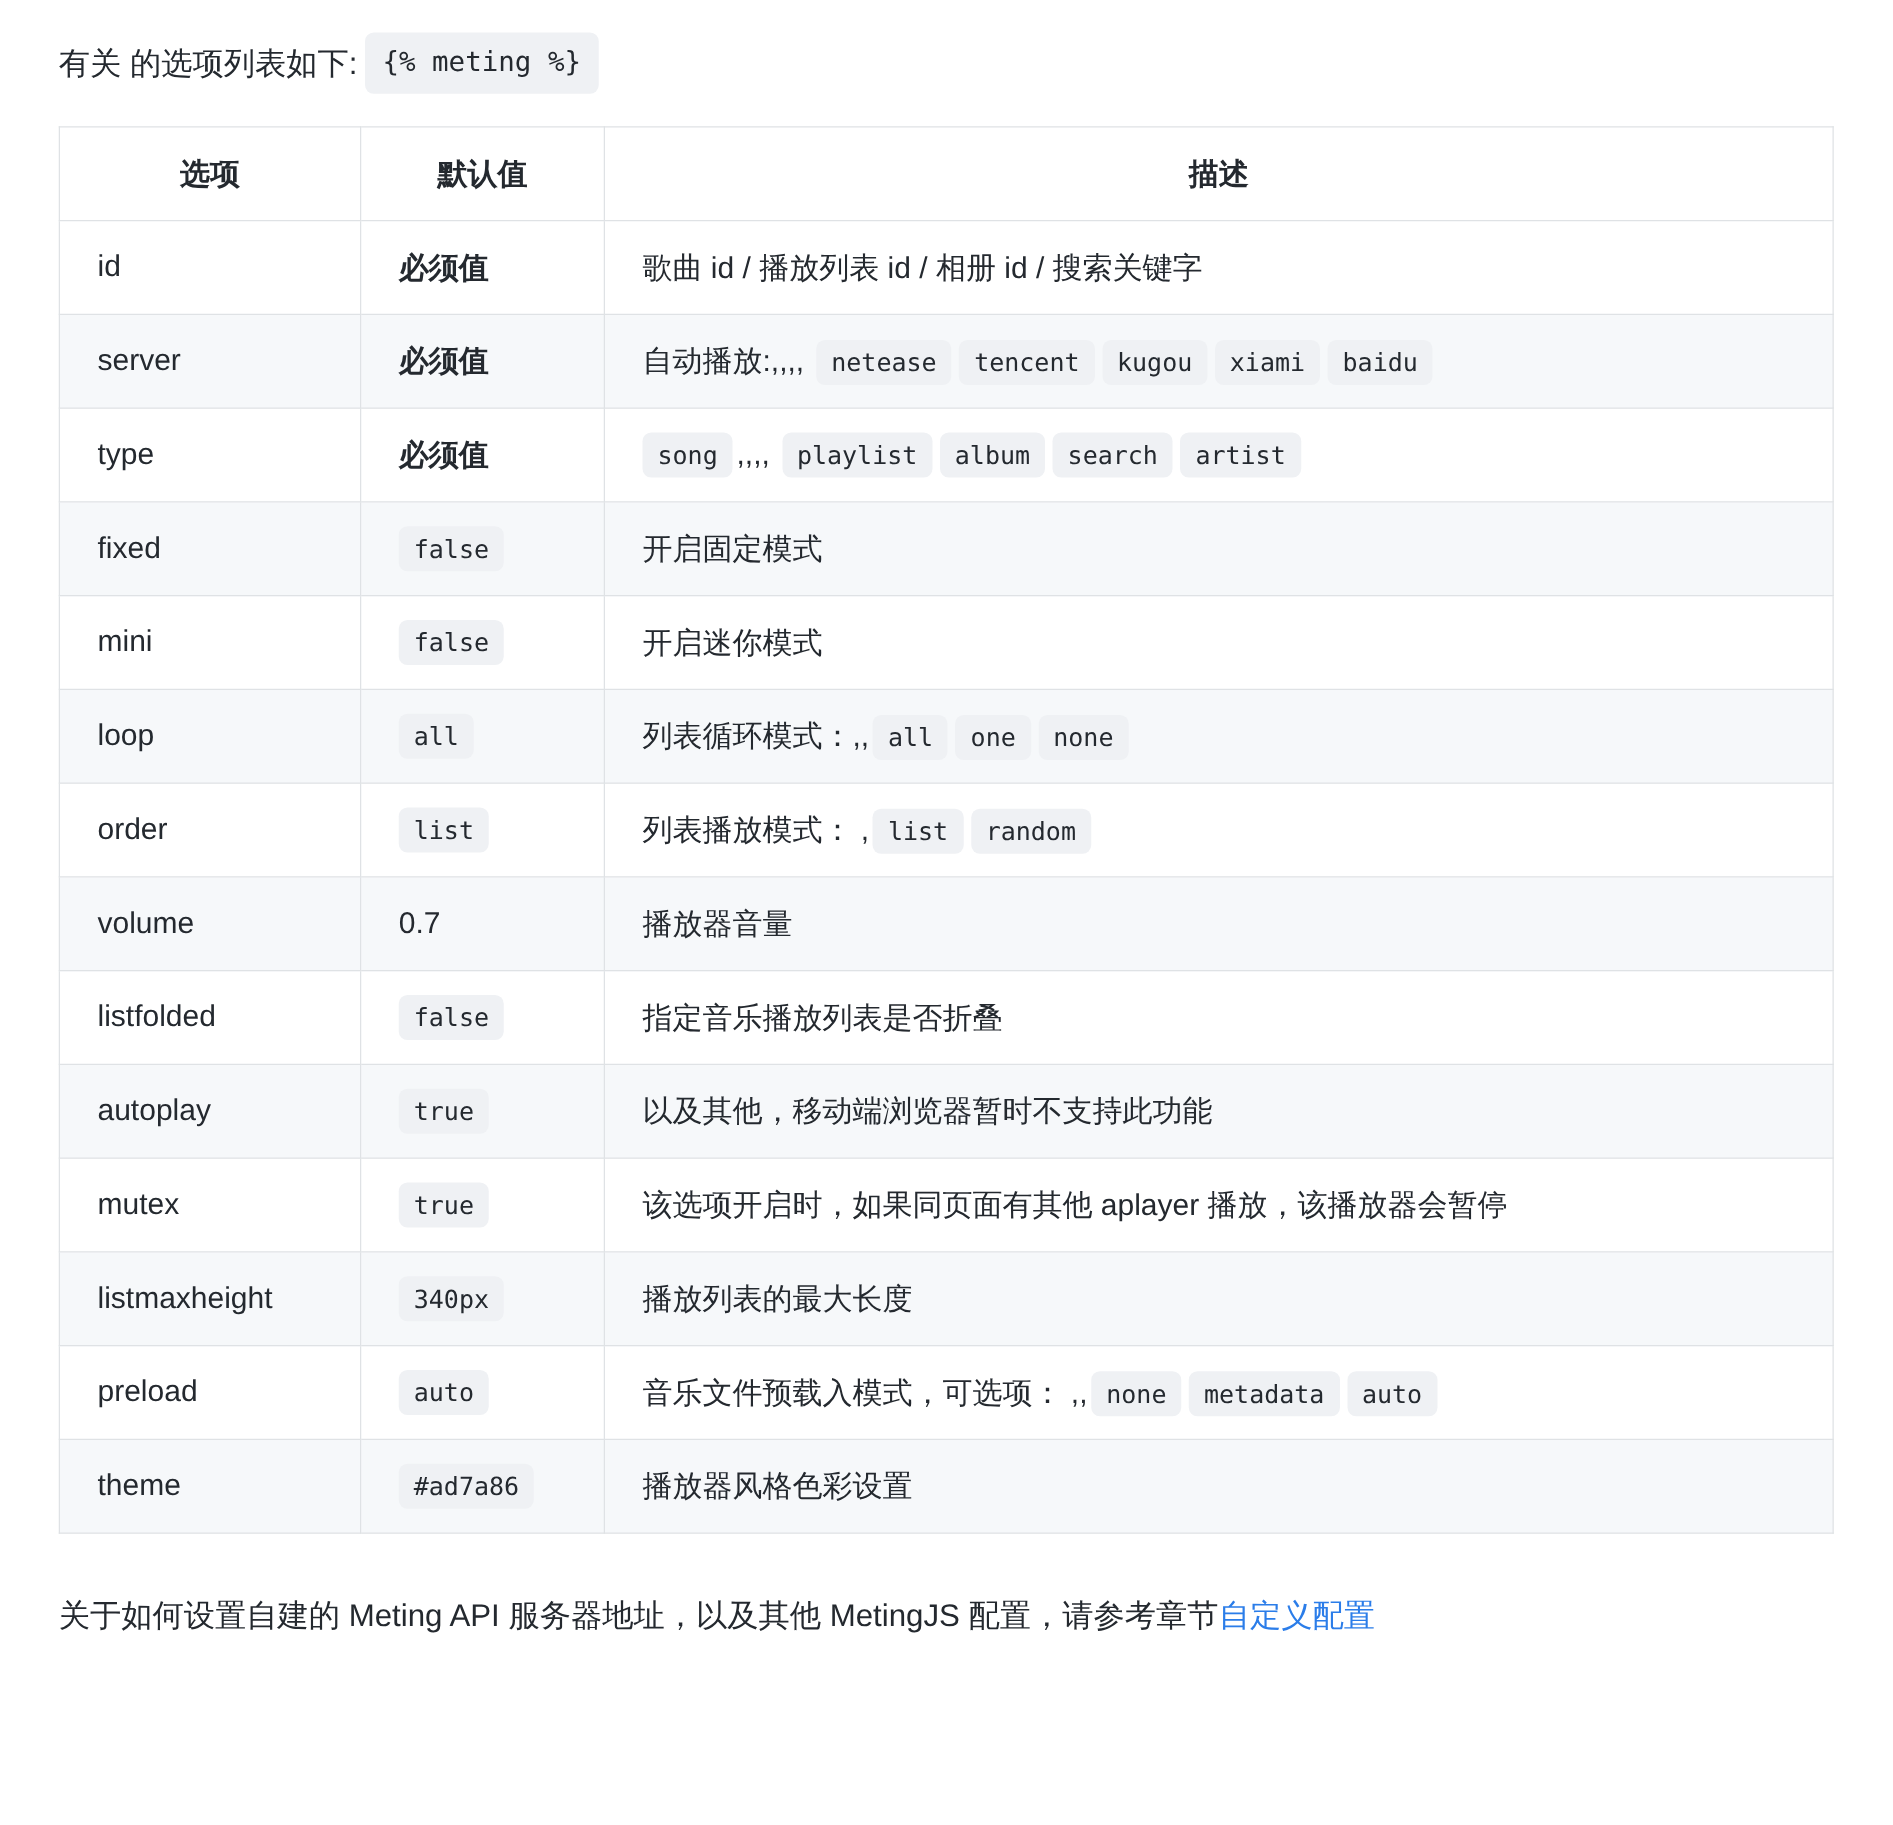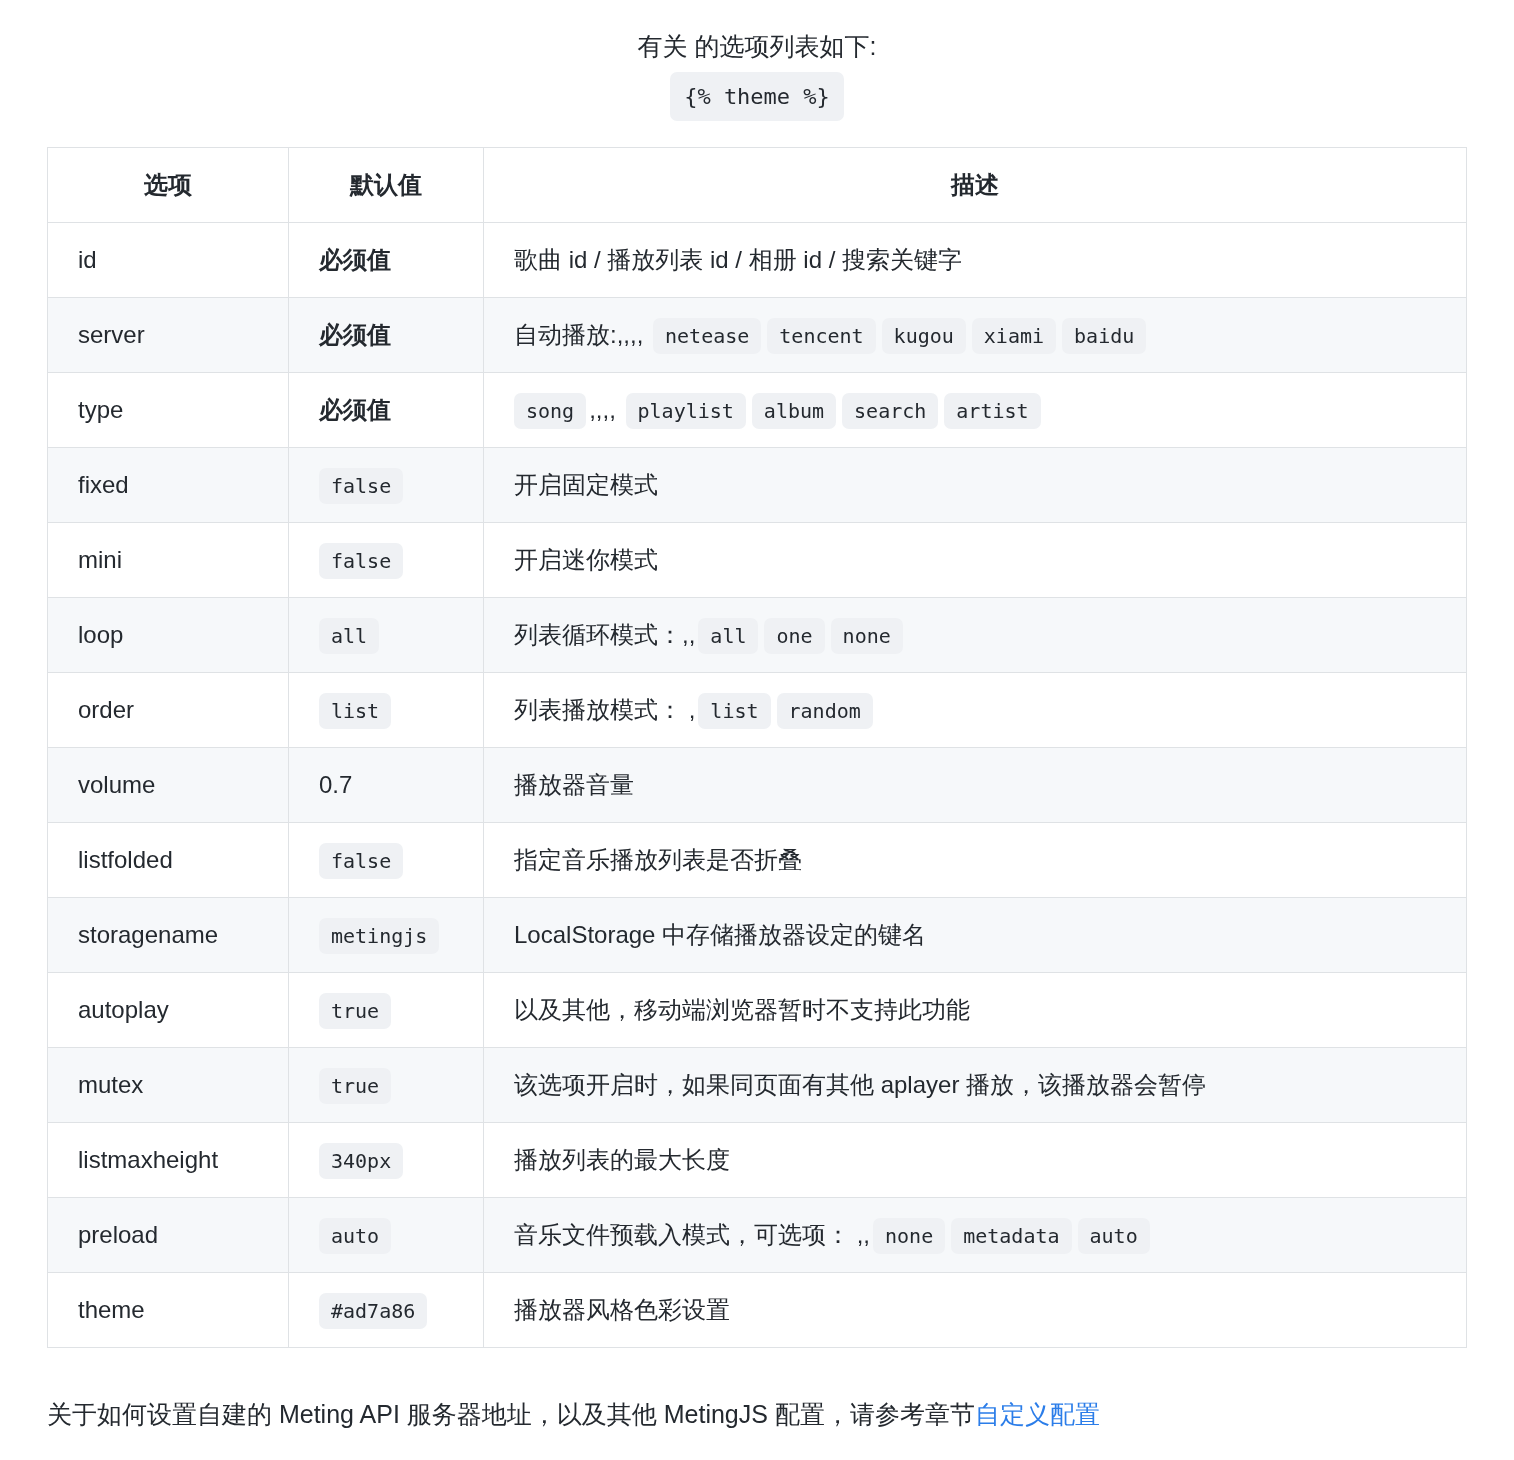--- a/index.html
+++ b/index.html
@@ -11,21 +11,20 @@
   }
   body { min-height: 1460px; padding: 26px 47px 40px 47px; }
 
   .intro {
     font-size: 25px;
     line-height: 1.6;
     margin-bottom: 26px;
     display: flex;
     align-items: center;
     gap: 6px;
-    flex-direction: column;
   }
 
   code.chip {
     font-family: "DejaVu Sans Mono", "Liberation Mono", monospace;
     font-size: 20px;
     background: #eff1f4;
     border-radius: 7px;
     padding: 6px 12px;
     color: #24292f;
     white-space: nowrap;
@@ -67,21 +66,21 @@
     color: #2b7de9;
     text-decoration: none;
     cursor: pointer;
   }
 </style>
 </head>
 <body>
 
 <p class="intro">
   <span>有关 的选项列表如下:</span>
-  <code class="chip">{% theme %}</code>
+  <code class="chip">{% meting %}</code>
 </p>
 
 <table class="options">
   <colgroup>
       <col class="c1">
       <col class="c2">
       <col class="c3">
     </colgroup>
   <thead>
     <tr>
@@ -130,25 +129,20 @@
         <td><span>volume</span></td>
         <td><span>0.7</span></td>
         <td><span class="seg-text">播放器音量</span></td>
       </tr>
       <tr>
         <td><span>listfolded</span></td>
         <td><code class="chip">false</code></td>
         <td><span class="seg-text">指定音乐播放列表是否折叠</span></td>
       </tr>
       <tr>
-        <td><span>storagename</span></td>
-        <td><code class="chip">metingjs</code></td>
-        <td><span class="seg-text">LocalStorage 中存储播放器设定的键名</span></td>
-      </tr>
-      <tr>
         <td><span>autoplay</span></td>
         <td><code class="chip">true</code></td>
         <td><span class="seg-text">以及其他，移动端浏览器暂时不支持此功能</span></td>
       </tr>
       <tr>
         <td><span>mutex</span></td>
         <td><code class="chip">true</code></td>
         <td><span class="seg-text">该选项开启时，如果同页面有其他 aplayer 播放，该播放器会暂停</span></td>
       </tr>
       <tr>

